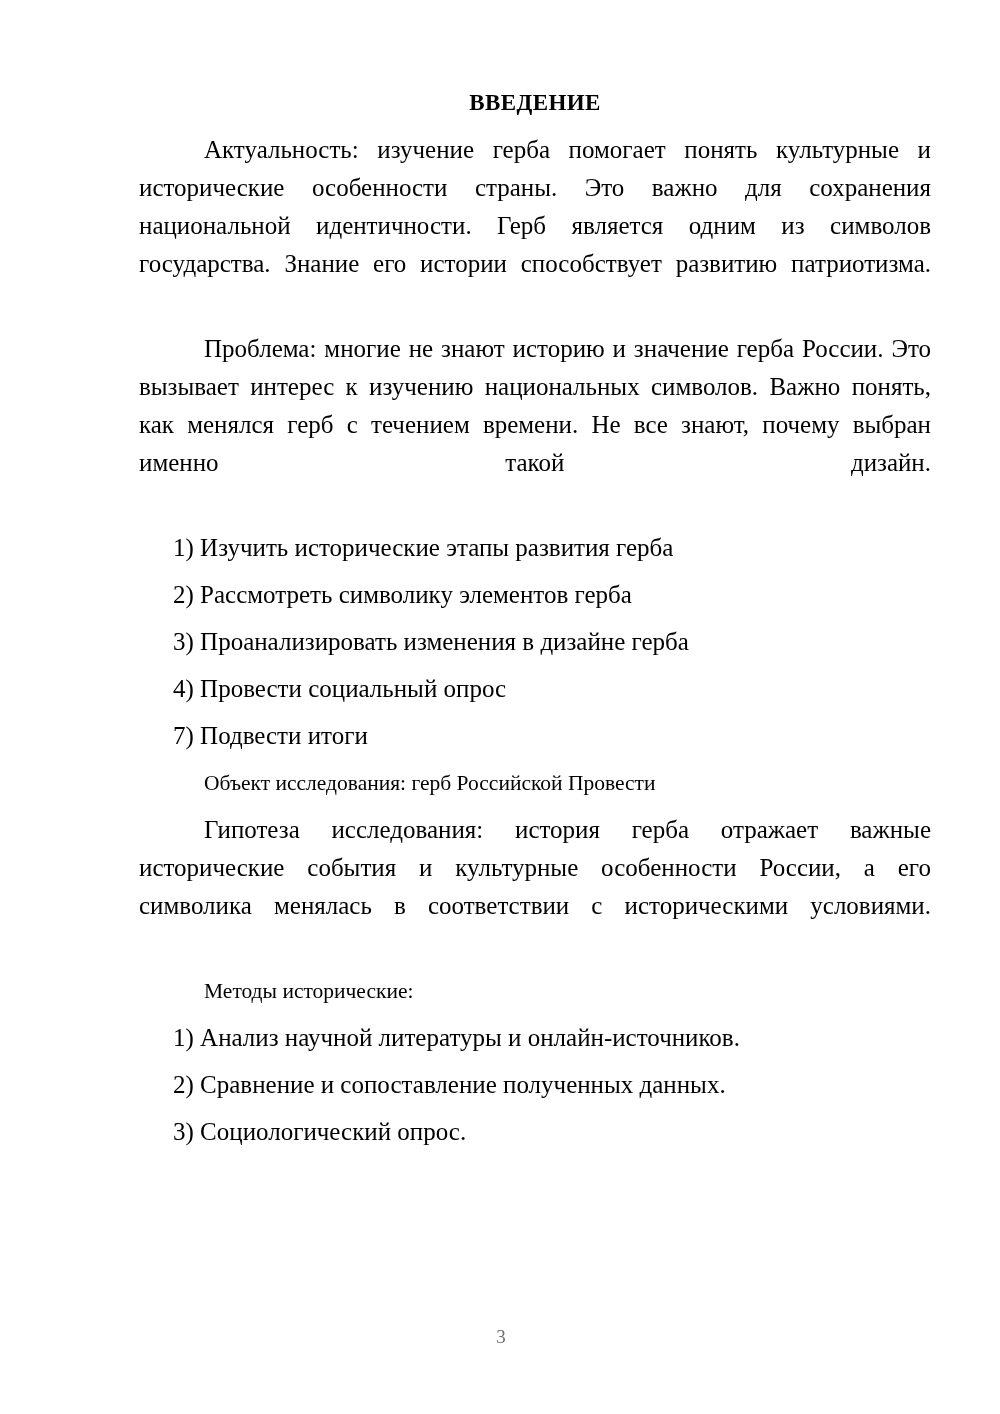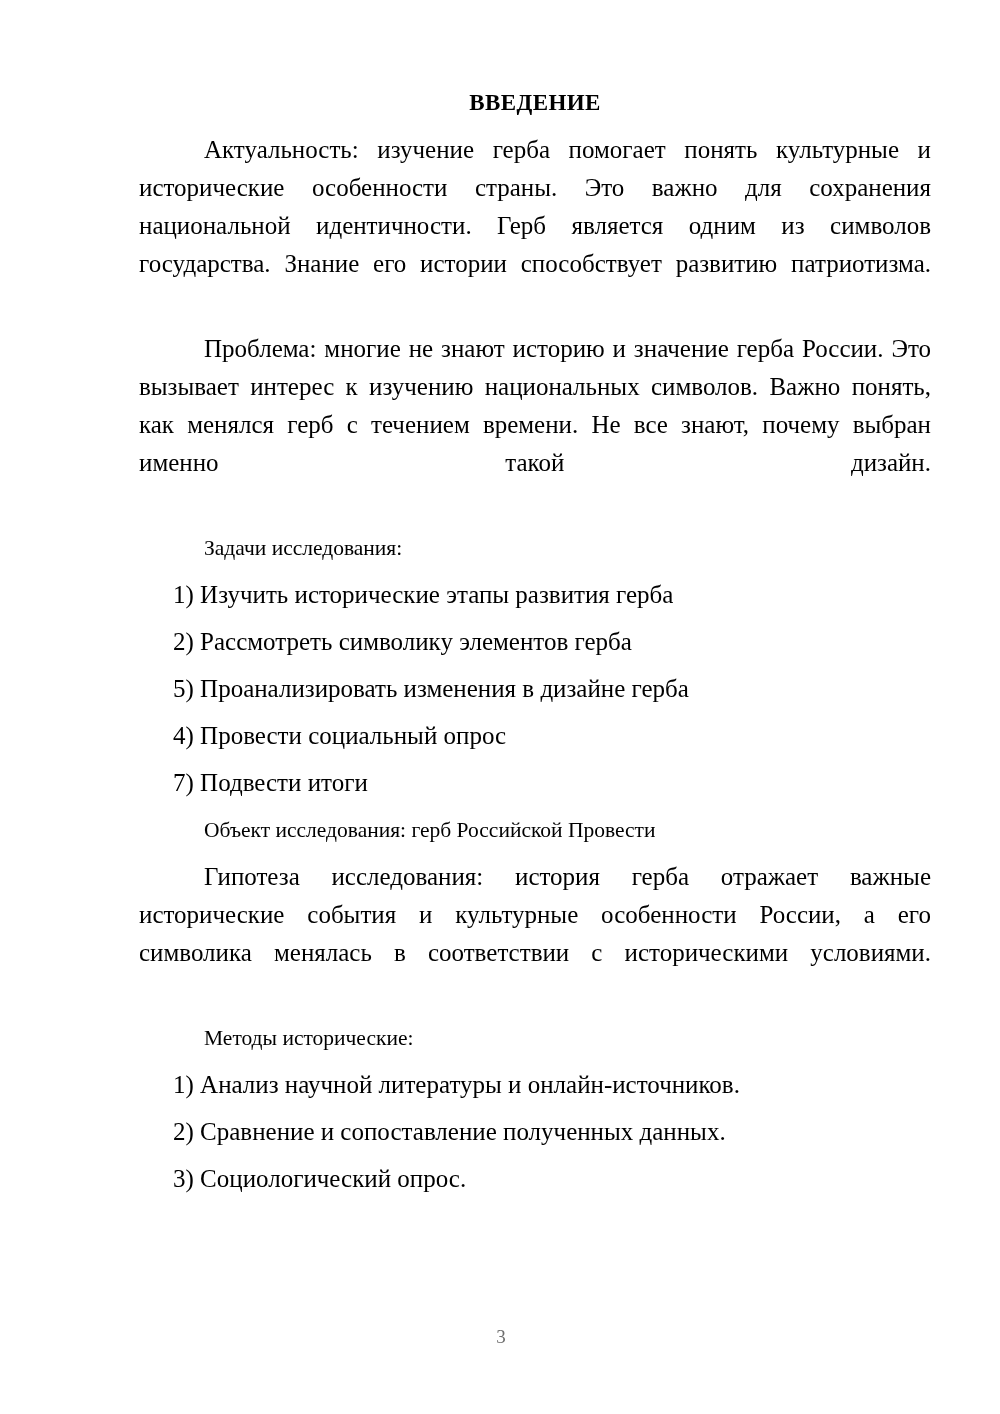--- a/index.html
+++ b/index.html
@@ -101,26 +101,25 @@
 <div class="page">
   <div class="content">
 
     <h1 class="doc-title">ВВЕДЕНИЕ</h1>
 
     <p class="para">Актуальность: изучение герба помогает понять культурные и исторические особенности страны. Это важно для сохранения национальной идентичности. Герб является одним из символов государства. Знание его истории способствует развитию патриотизма.</p>
 
     <p class="para">Проблема: многие не знают историю и значение герба России. Это вызывает интерес к изучению национальных символов. Важно понять, как менялся герб с течением времени. Не все знают, почему выбран именно такой дизайн.</p>
 
 
-    <p class="para-plain">Задачи исследования:</p>
 
     <ul class="list">
       <li class="list-item">1) Изучить исторические этапы развития герба</li>
       <li class="list-item">2) Рассмотреть символику элементов герба</li>
-      <li class="list-item">5) Проанализировать изменения в дизайне герба</li>
+      <li class="list-item">3) Проанализировать изменения в дизайне герба</li>
       <li class="list-item">4) Провести социальный опрос</li>
       <li class="list-item">7) Подвести итоги</li>
     </ul>
 
     <p class="para-plain">Объект исследования: герб Российской Провести</p>
 
 
     <p class="para">Гипотеза исследования: история герба отражает важные исторические события и культурные особенности России, а его символика менялась в соответствии с историческими условиями.</p>
 
     <p class="para-plain">Методы исторические:</p>

